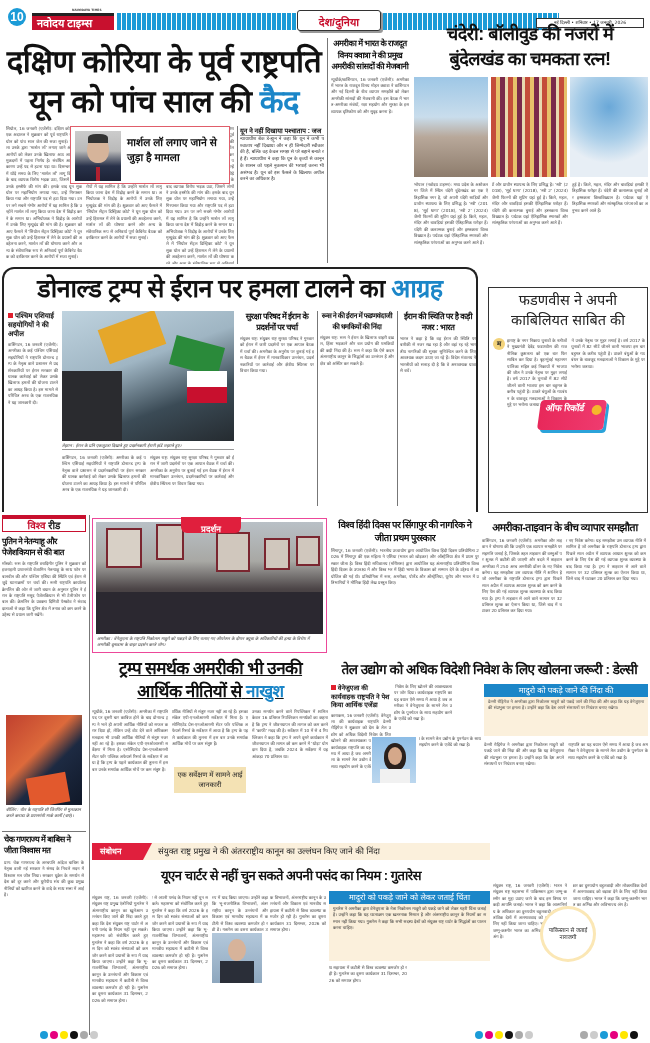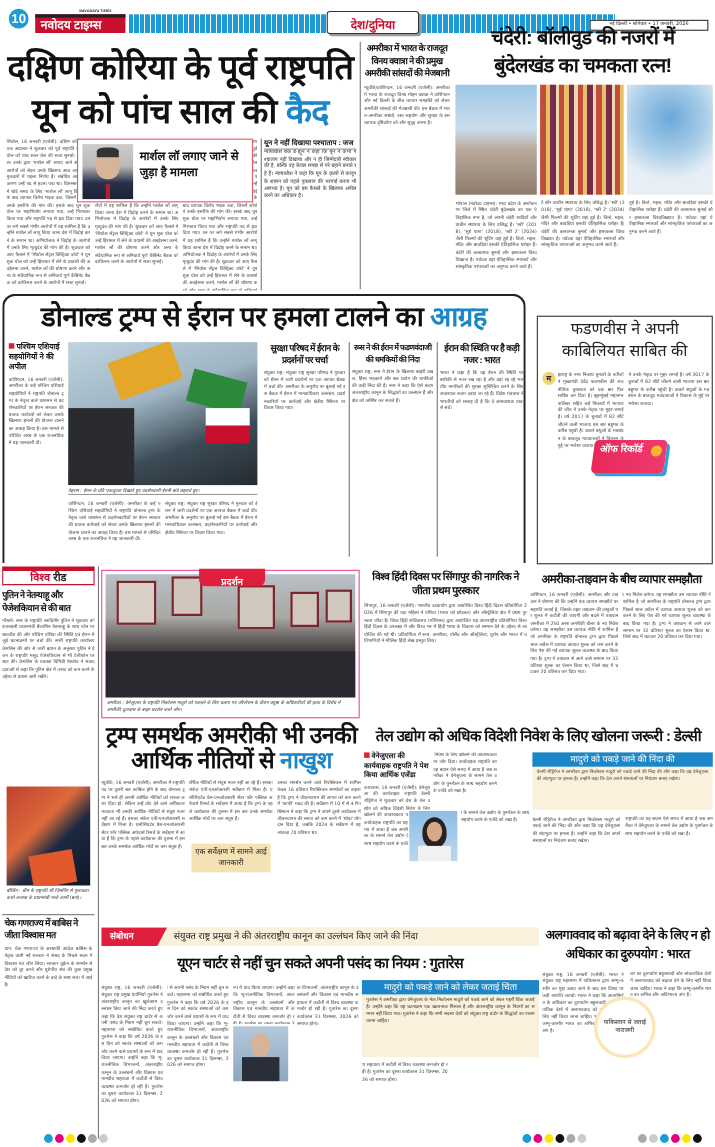--- a/index.html
+++ b/index.html
@@ -166,21 +166,21 @@
   <div class="txt" style="margin-top:4px;height:105px;">सिंगापुर, 16 जनवरी (एजेंसी): भारतीय उच्चायोग द्वारा आयोजित विश्व हिंदी दिवस प्रतियोगिता 2026 में सिंगापुर की एक महिला ने एशिया (भारत को छोड़कर) और ऑस्ट्रेलिया क्षेत्र में प्रथम पुरस्कार जीता है। विश्व हिंदी सचिवालय (मॉरीशस) द्वारा आयोजित यह अंतरराष्ट्रीय प्रतियोगिता विश्व हिंदी दिवस के उपलक्ष्य में और विश्व भर में हिंदी भाषा के विकास को सम्मान देने के उद्देश्य से आयोजित की गई थी। प्रतियोगिता में रूस, अमरीका, पोलैंड और ऑस्ट्रेलिया, यूरोप और भारत में प्रतिभागियों ने मौलिक हिंदी लेख प्रस्तुत किए।</div>
 </div>
 
 <div class="abs" style="left:482px;top:520px;width:166px;height:133px;">
   <div class="hl" style="font-size:10.5px;line-height:14px;">अमरीका-ताइवान के बीच व्यापार समझौता</div>
   <div class="txt abs" style="left:0;top:18px;width:80px;height:115px;">वाशिंगटन, 16 जनवरी (एजेंसी): अमरीका और ताइवान ने घोषणा की कि उन्होंने एक व्यापार समझौते पर सहमति जताई है, जिसके तहत ताइवान की वस्तुओं पर शुल्क में कटौती की जाएगी और बदले में ताइवान अमरीका में 250 अरब अमरीकी डॉलर के नए निवेश करेगा। यह समझौता उस व्यापक नीति में शामिल है जो अमरीका के राष्ट्रपति डोनाल्ड ट्रम्प द्वारा पिछले साल अप्रैल में व्यापक आयात शुल्क को कम करने के लिए पेश की गई व्यापक शुल्क व्यवस्था के बाद किया गया है। ट्रम्प ने ताइवान से आने वाले सामान पर 32 प्रतिशत शुल्क का ऐलान किया था, जिसे बाद में घटाकर 20 प्रतिशत कर दिया गया।</div>
   <div class="txt abs" style="left:84px;top:18px;width:80px;height:115px;text-indent:-380px;">वाशिंगटन, 16 जनवरी (एजेंसी): अमरीका और ताइवान ने घोषणा की कि उन्होंने एक व्यापार समझौते पर सहमति जताई है, जिसके तहत ताइवान की वस्तुओं पर शुल्क में कटौती की जाएगी और बदले में ताइवान अमरीका में 250 अरब अमरीकी डॉलर के नए निवेश करेगा। यह समझौता उस व्यापक नीति में शामिल है जो अमरीका के राष्ट्रपति डोनाल्ड ट्रम्प द्वारा पिछले साल अप्रैल में व्यापक आयात शुल्क को कम करने के लिए पेश की गई व्यापक शुल्क व्यवस्था के बाद किया गया है। ट्रम्प ने ताइवान से आने वाले सामान पर 32 प्रतिशत शुल्क का ऐलान किया था, जिसे बाद में घटाकर 20 प्रतिशत कर दिया गया।</div>
 </div>
 
 <div class="abs" style="left:92px;top:657px;width:237px;height:180px;">
-  <div class="hl" style="font-size:21px;line-height:23px;">
+  <div class="hl" style="font-size:17px;line-height:23px;text-decoration:underline;">
     <div>ट्रम्प समर्थक अमरीकी भी उनकी</div>
     <div><span>आर्थिक नीतियों से</span> <span class="blue">नाखुश</span></div>
   </div>
   <div class="txt abs" style="left:0;top:52px;width:76px;height:128px;">न्यूयॉर्क, 16 जनवरी (एजेंसी): अमरीका में राष्ट्रपति पद पर दूसरी बार काबिज होने के बाद डोनाल्ड ट्रम्प ने भले ही अपनी आर्थिक नीतियों को सफल करार दिया हो, लेकिन उन्हें वोट देने वाले अधिकतर मतदाता भी उनकी आर्थिक नीतियों से संतुष्ट नजर नहीं आ रहे हैं। इसका संकेत एपी-एनओआरसी सर्वेक्षण में मिला है। एसोसिएटेड प्रेस-एनओआरसी सेंटर फॉर पब्लिक अफेयर्स रिसर्च के सर्वेक्षण में आया है कि ट्रम्प के पहले कार्यकाल की तुलना में इस बार उनके समर्थक आर्थिक मोर्चे पर कम संतुष्ट हैं।</div>
   <div class="txt abs" style="left:80px;top:52px;width:76px;height:128px;text-indent:-330px;">न्यूयॉर्क, 16 जनवरी (एजेंसी): अमरीका में राष्ट्रपति पद पर दूसरी बार काबिज होने के बाद डोनाल्ड ट्रम्प ने भले ही अपनी आर्थिक नीतियों को सफल करार दिया हो, लेकिन उन्हें वोट देने वाले अधिकतर मतदाता भी उनकी आर्थिक नीतियों से संतुष्ट नजर नहीं आ रहे हैं। इसका संकेत एपी-एनओआरसी सर्वेक्षण में मिला है। एसोसिएटेड प्रेस-एनओआरसी सेंटर फॉर पब्लिक अफेयर्स रिसर्च के सर्वेक्षण में आया है कि ट्रम्प के पहले कार्यकाल की तुलना में इस बार उनके समर्थक आर्थिक मोर्चे पर कम संतुष्ट हैं।</div>
   <div class="abs" style="left:82px;top:110px;width:72px;height:26px;background:#f4e2b4;text-align:center;">
     <div style="font-family:'Liberation Sans',sans-serif;font-size:7px;line-height:10px;color:#222;padding-top:3px;">एक सर्वेक्षण में सामने आई जानकारी</div>
   </div>
   <div class="txt abs" style="left:160px;top:52px;width:76px;height:128px;">उनका समर्थन करने वाले रिपब्लिकन में शामिल केवल 16 प्रतिशत रिपब्लिकन समर्थकों का कहना है कि ट्रम्प ने जीवनयापन की लागत को कम करने में 'काफी' मदद की है। सर्वेक्षण में 10 में से 4 रिपब्लिकन ने कहा कि ट्रम्प ने अपने दूसरे कार्यकाल में जीवनयापन की लागत को कम करने में 'थोड़ा' योगदान दिया है, जबकि 2024 के सर्वेक्षण में यह आंकड़ा 70 प्रतिशत था।</div>
 </div>
@@ -227,21 +227,20 @@
   <div class="txt abs" style="left:178px;top:52px;width:56px;height:136px;text-indent:-600px;">संयुक्त राष्ट्र, 16 जनवरी (एजेंसी): संयुक्त राष्ट्र प्रमुख एंतोनियो गुतारेस ने अंतरराष्ट्रीय कानून का खुलेआम उल्लंघन किए जाने की निंदा करते हुए कहा कि देश संयुक्त राष्ट्र चार्टर से अपनी पसंद के नियम नहीं चुन सकते। महासभा को संबोधित करते हुए गुतारेस ने कहा कि वर्ष 2026 के इस दिन को स्वतंत्र संस्थाओं को कमजोर करने वाले प्रयासों के रूप में याद किया जाएगा। उन्होंने कहा कि भू-राजनीतिक विभाजनों, अंतरराष्ट्रीय कानून के उल्लंघनों और विकास एवं मानवीय सहायता में कटौती से विश्व व्यवस्था कमजोर हो रही है। गुतारेस का दूसरा कार्यकाल 31 दिसम्बर, 2026 को समाप्त होगा।</div>
   <div class="abs" style="left:237px;top:48px;width:161px;height:70px;background:#fbf0dc;">
     <div style="background:#1b86c8;color:#fff;text-align:center;font-family:'Liberation Sans',sans-serif;font-size:8px;line-height:13px;">मादुरो को पकड़े जाने को लेकर जताई चिंता</div>
     <div class="txt" style="padding:2px 4px;height:55px;color:#333;">गुतारेस ने अमरीका द्वारा वेनेजुएला के नेता निकोलस मादुरो को पकड़े जाने को लेकर गहरी चिंता जताई है। उन्होंने कहा कि यह घटनाक्रम एक खतरनाक मिसाल है और अंतरराष्ट्रीय कानून के नियमों का सम्मान नहीं किया गया। गुतारेस ने कहा कि सभी सदस्य देशों को संयुक्त राष्ट्र चार्टर के सिद्धांतों का पालन करना चाहिए।</div>
   </div>
   <div class="txt abs" style="left:237px;top:122px;width:78px;height:66px;text-indent:-700px;">संयुक्त राष्ट्र, 16 जनवरी (एजेंसी): संयुक्त राष्ट्र प्रमुख एंतोनियो गुतारेस ने अंतरराष्ट्रीय कानून का खुलेआम उल्लंघन किए जाने की निंदा करते हुए कहा कि देश संयुक्त राष्ट्र चार्टर से अपनी पसंद के नियम नहीं चुन सकते। महासभा को संबोधित करते हुए गुतारेस ने कहा कि वर्ष 2026 के इस दिन को स्वतंत्र संस्थाओं को कमजोर करने वाले प्रयासों के रूप में याद किया जाएगा। उन्होंने कहा कि भू-राजनीतिक विभाजनों, अंतरराष्ट्रीय कानून के उल्लंघनों और विकास एवं मानवीय सहायता में कटौती से विश्व व्यवस्था कमजोर हो रही है। गुतारेस का दूसरा कार्यकाल 31 दिसम्बर, 2026 को समाप्त होगा।</div>
   <div class="txt abs" style="left:320px;top:122px;width:78px;height:66px;text-indent:-900px;">संयुक्त राष्ट्र, 16 जनवरी (एजेंसी): संयुक्त राष्ट्र प्रमुख एंतोनियो गुतारेस ने अंतरराष्ट्रीय कानून का खुलेआम उल्लंघन किए जाने की निंदा करते हुए कहा कि देश संयुक्त राष्ट्र चार्टर से अपनी पसंद के नियम नहीं चुन सकते। महासभा को संबोधित करते हुए गुतारेस ने कहा कि वर्ष 2026 के इस दिन को स्वतंत्र संस्थाओं को कमजोर करने वाले प्रयासों के रूप में याद किया जाएगा। उन्होंने कहा कि भू-राजनीतिक विभाजनों, अंतरराष्ट्रीय कानून के उल्लंघनों और विकास एवं मानवीय सहायता में कटौती से विश्व व्यवस्था कमजोर हो रही है। गुतारेस का दूसरा कार्यकाल 31 दिसम्बर, 2026 को समाप्त होगा।</div>
 </div>
 
 <div class="abs" style="left:493px;top:843px;width:155px;height:180px;">
-  <div class="hl" style="font-size:11.5px;line-height:17px;">अलगाववाद को बढ़ावा देने के लिए न हो अधिकार का दुरुपयोग : भारत</div>
   <div class="txt abs" style="left:0;top:40px;width:74px;height:140px;">संयुक्त राष्ट्र, 16 जनवरी (एजेंसी): भारत ने संयुक्त राष्ट्र महासभा में पाकिस्तान द्वारा जम्मू-कश्मीर का मुद्दा उठाए जाने के बाद इस विषय पर कड़ी आपत्ति जताई। भारत ने कहा कि आत्मनिर्णय के अधिकार का दुरुपयोग बहुलवादी और लोकतांत्रिक देशों में अलगाववाद को बढ़ावा देने के लिए नहीं किया जाना चाहिए। भारत ने कहा कि जम्मू-कश्मीर भारत का अभिन्न और अविभाज्य अंग है।</div>
   <div class="txt abs" style="left:80px;top:40px;width:74px;height:140px;text-indent:-300px;">संयुक्त राष्ट्र, 16 जनवरी (एजेंसी): भारत ने संयुक्त राष्ट्र महासभा में पाकिस्तान द्वारा जम्मू-कश्मीर का मुद्दा उठाए जाने के बाद इस विषय पर कड़ी आपत्ति जताई। भारत ने कहा कि आत्मनिर्णय के अधिकार का दुरुपयोग बहुलवादी और लोकतांत्रिक देशों में अलगाववाद को बढ़ावा देने के लिए नहीं किया जाना चाहिए। भारत ने कहा कि जम्मू-कश्मीर भारत का अभिन्न और अविभाज्य अंग है।</div>
   <div class="abs" style="left:50px;top:66px;width:50px;height:50px;border-radius:50%;background:#fff;box-shadow:0 0 0 3px #fbe7b5;text-align:center;display:flex;align-items:center;justify-content:center;">
     <span style="font-size:5.5px;line-height:7px;color:#222;width:40px;">पाकिस्तान से जताई नाराजगी</span>
   </div>
 </div>
 
 <div class="dots" style="left:40px;top:1031px;">
   <span style="background:#1b9bd7"></span>
     <span style="background:#e6007e"></span>

